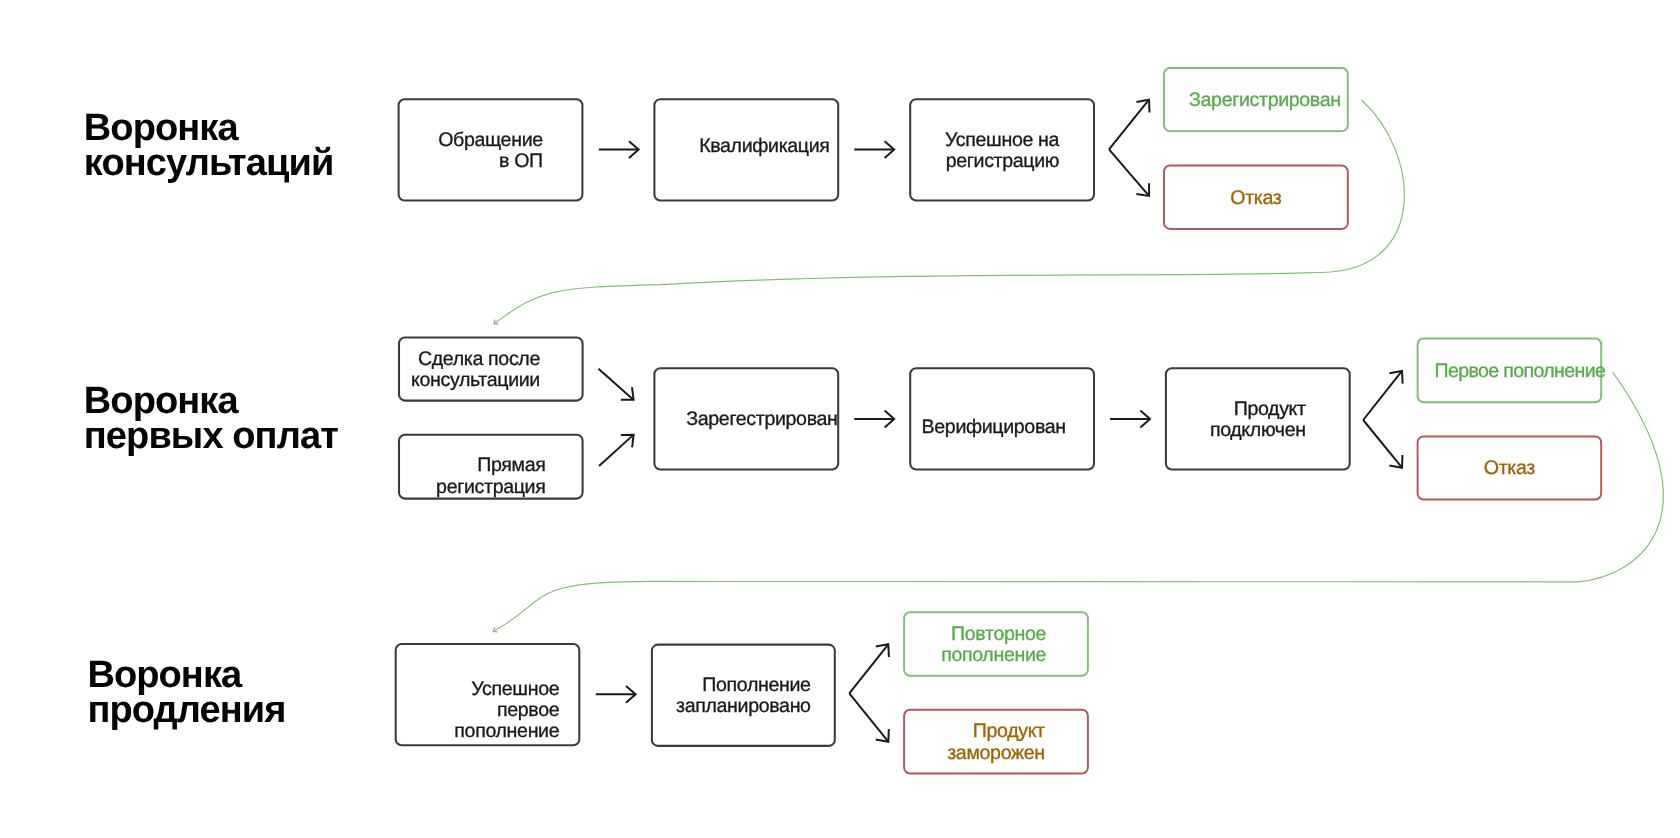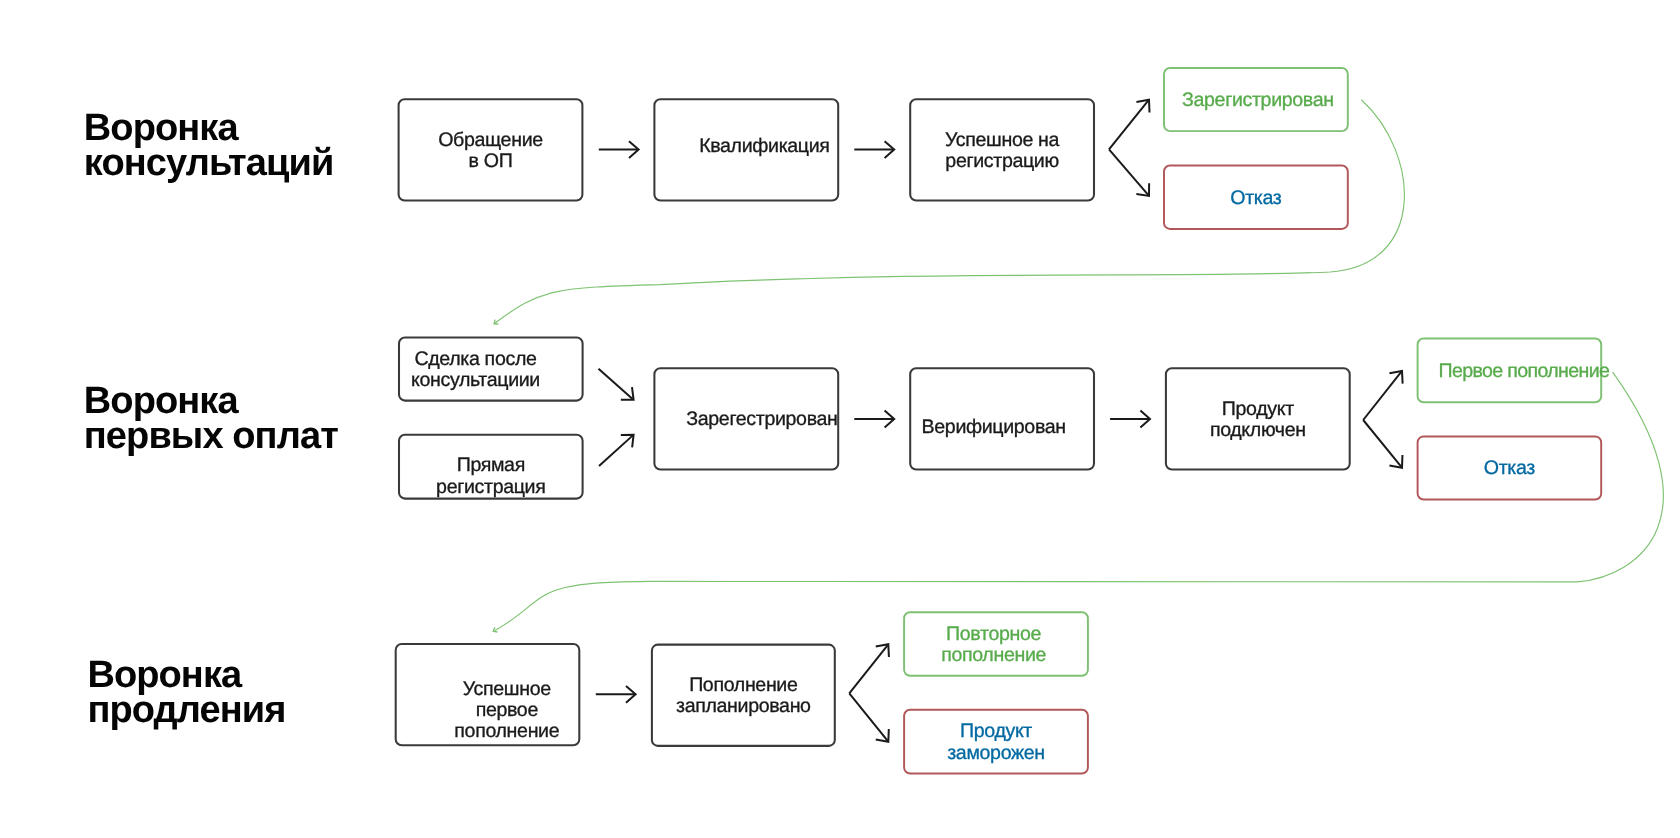--- a/index.html
+++ b/index.html
@@ -8,29 +8,29 @@
        font-family:"Liberation Sans",sans-serif;
        -webkit-font-smoothing:antialiased;text-rendering:geometricPrecision;}
   #stage{position:relative;width:1680px;height:838px;background:#ffffff;
          transform:translateZ(0);margin-left:40px;}
   #links{position:absolute;left:0;top:0;width:1680px;height:838px;pointer-events:none;}
   .funnel-group{position:absolute;left:0;top:0;width:0;height:0;}
   .funnel-title{position:absolute;font-weight:700;font-size:38px;line-height:35px;
                 color:#050505;white-space:pre;letter-spacing:-0.9px;
                 transform:translateZ(0);}
   .node{position:absolute;box-sizing:border-box;border:0;border-radius:7.5px;
-        display:flex;align-items:center;justify-content:center;text-align:center;
+        display:flex;align-items:center;justify-content:center;text-align:right;
         font-size:19.6px;line-height:21.3px;letter-spacing:-0.35px;
         color:#1a1a1a;background:transparent;}
   .node .node-label{display:block;white-space:pre;
                     transform:translate3d(0,1.4px,0);
                     -webkit-text-stroke:0.33px currentColor;}
   .node.success{color:#58ab4c;}
-  .node.danger{color:#0369a1;}
-  .node.align-left{justify-content:flex-start;text-align:left;}
+  .node.danger{color:#a16207;}
+  .node.align-left{justify-content:center;text-align:left;}
 </style>
 </head>
 <body>
 
 <div id="stage">
   <svg id="links" viewBox="0 0 1680 838" width="1680" height="838">
     <g id="boxes">
       <rect x="358.60" y="99.20" width="183.80" height="101.30" rx="6" ry="6" fill="none" stroke="#3a3a3a" stroke-width="2.05"></rect>
       <rect x="614.40" y="99.20" width="183.80" height="101.30" rx="6" ry="6" fill="none" stroke="#3a3a3a" stroke-width="2.05"></rect>
       <rect x="870.20" y="99.20" width="183.80" height="101.30" rx="6" ry="6" fill="none" stroke="#3a3a3a" stroke-width="2.05"></rect>

